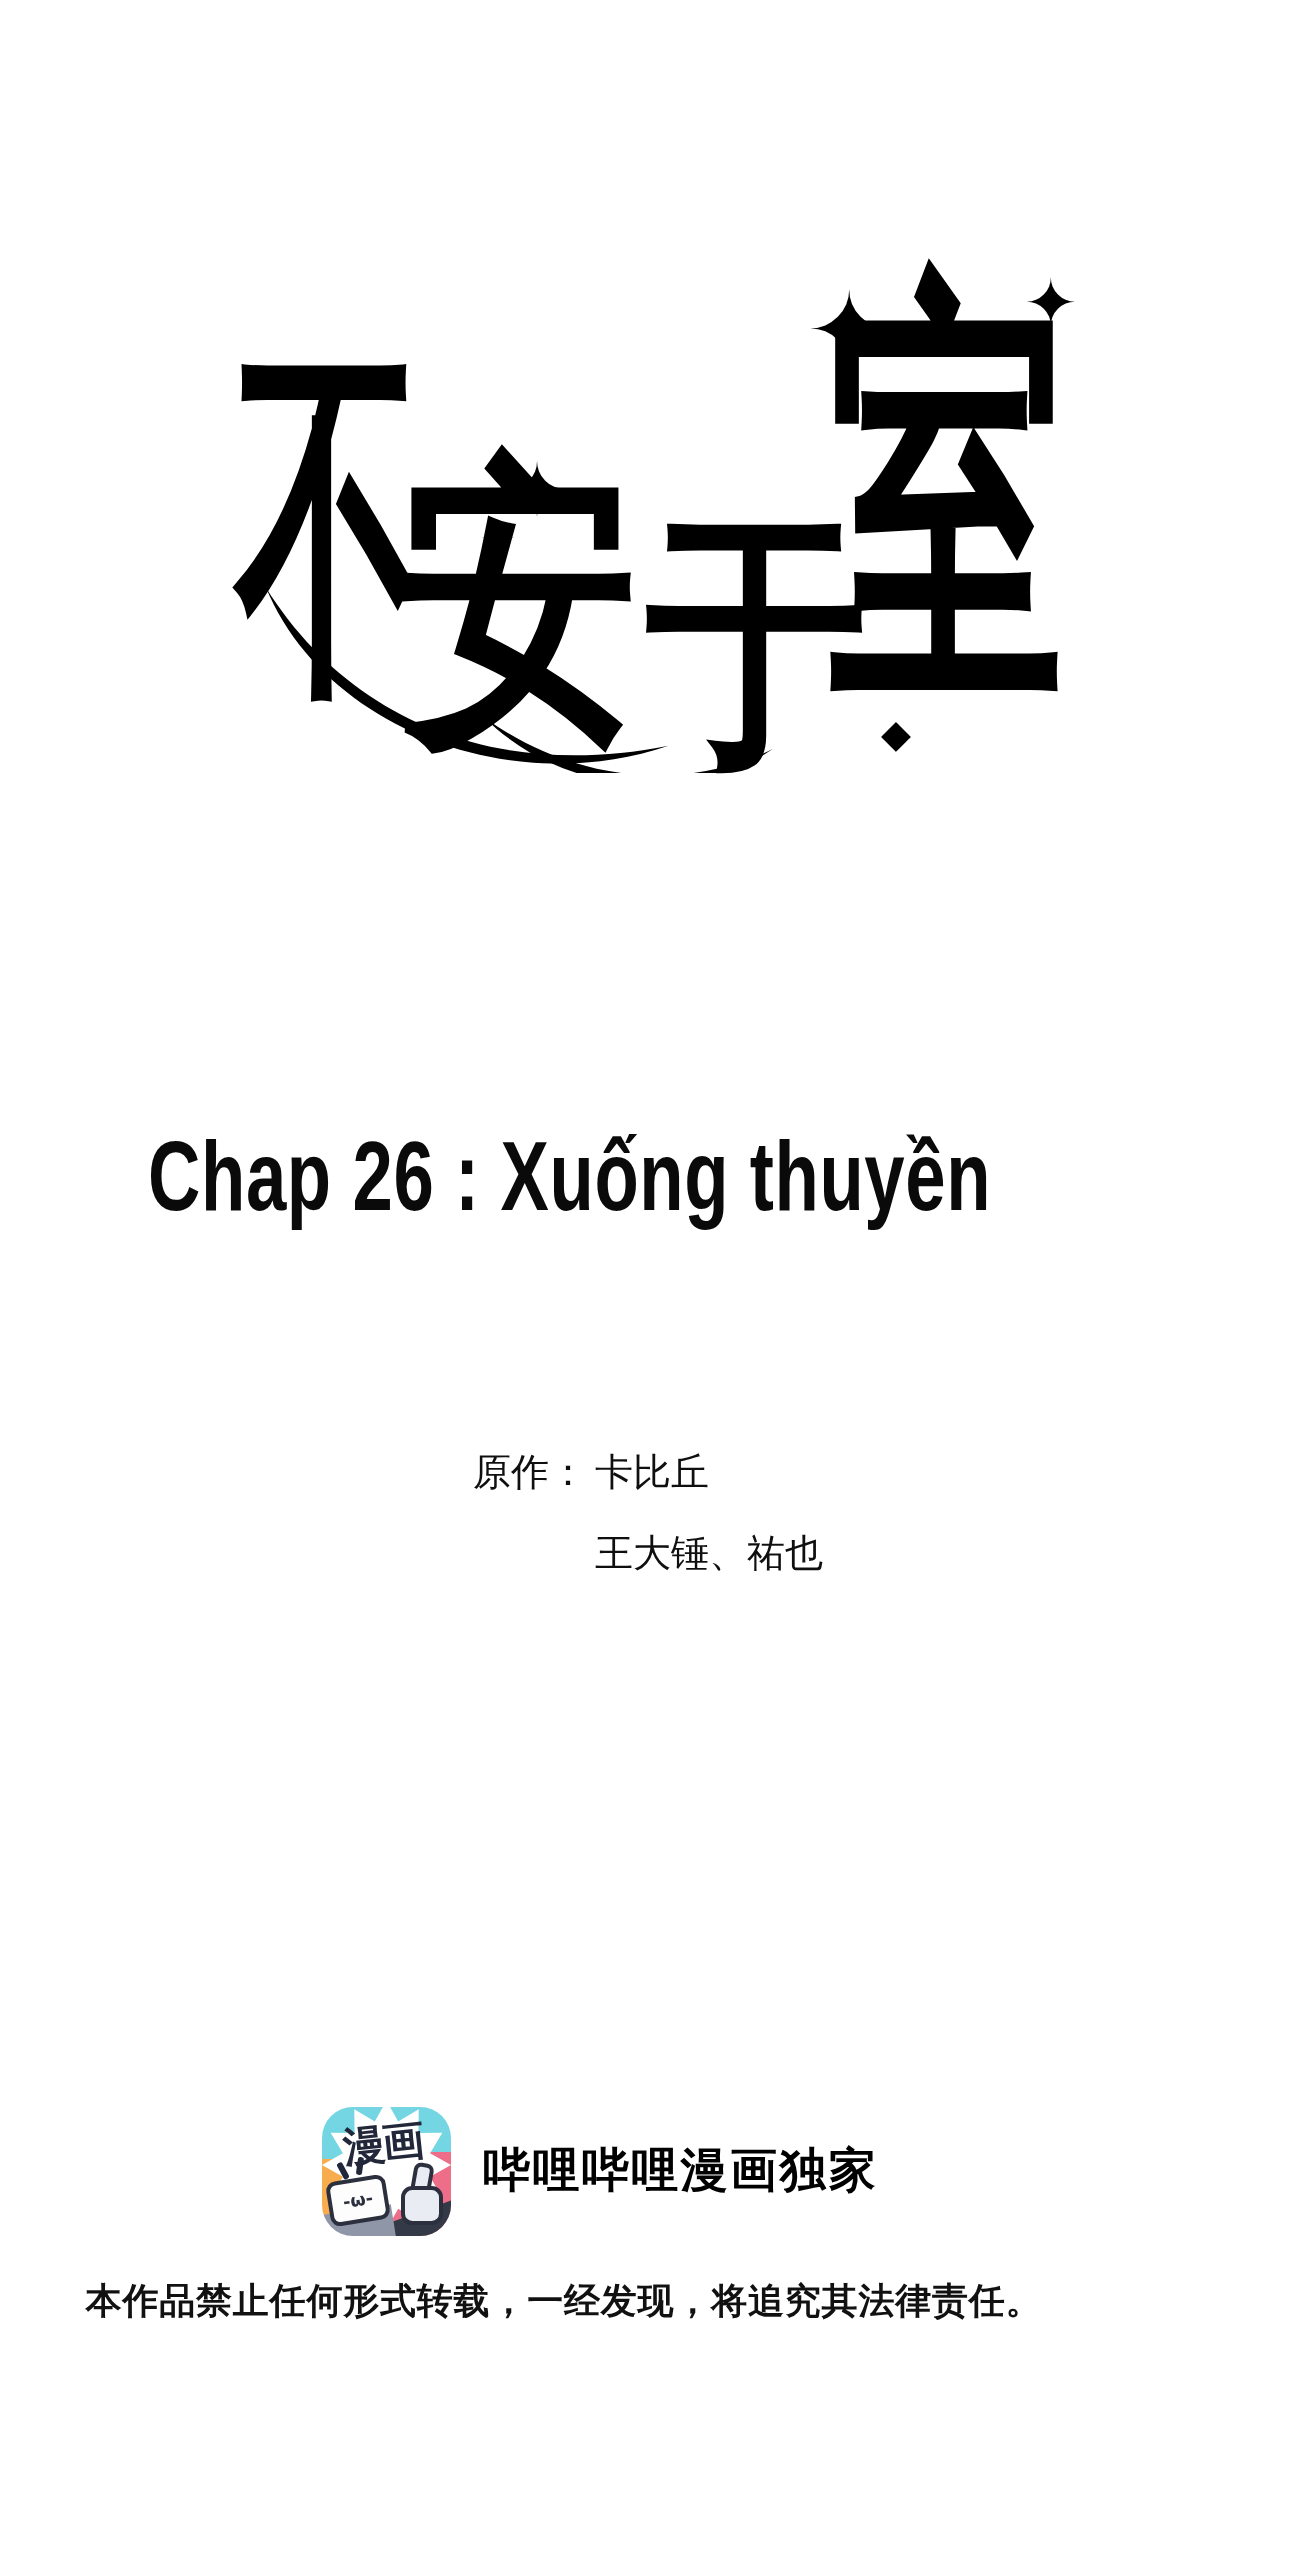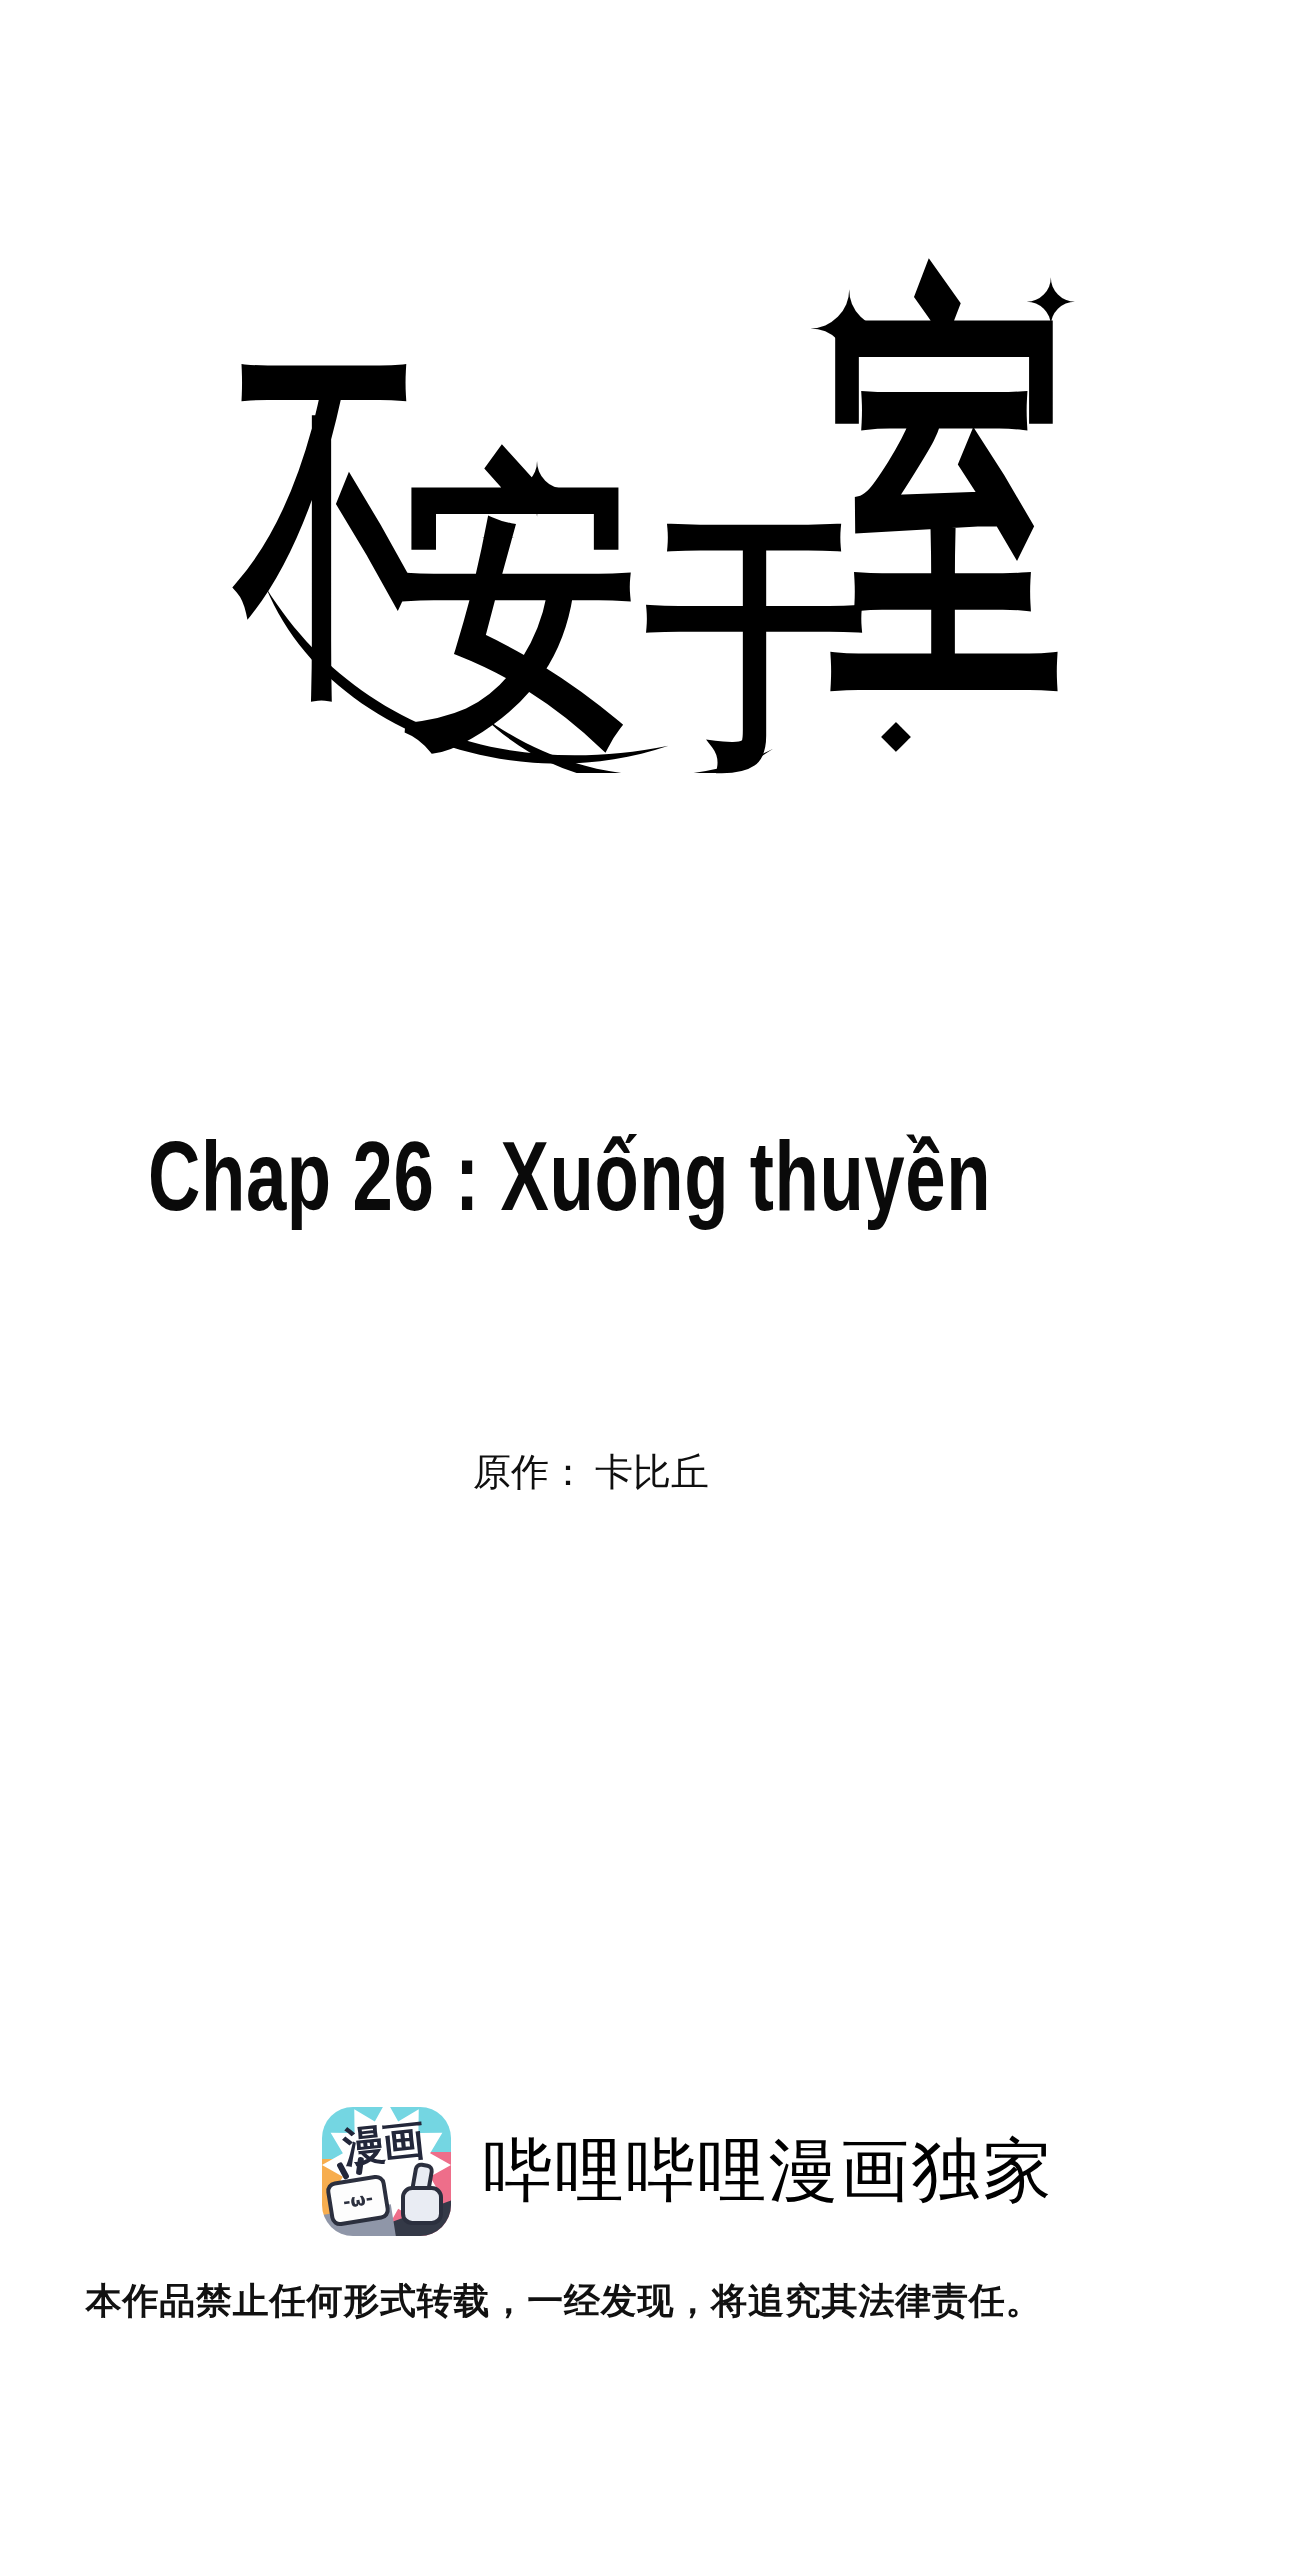--- a/index.html
+++ b/index.html
@@ -87,21 +87,21 @@
   .ic-ear1, .ic-ear2 { position: absolute; width: 5.6px; height: 17.7px; background: #23273a; border-radius: 2.4px; }
   .ic-ear1 { left: 17.7px; top: 55px; transform: rotate(-28deg); }
   .ic-ear2 { left: 35px; top: 50px; transform: rotate(8deg); }
   .ic-thumb { position: absolute; left: 90px; top: 56px; width: 12px; height: 27px; background: #e9ecf3; border: 4px solid #2b2f3e; border-radius: 7.2px; transform: rotate(10deg); }
   .ic-fist  { position: absolute; left: 79px;  top: 79px; width: 34px; height: 31px; background: #e9ecf3; border: 4px solid #2b2f3e; border-radius: 11.3px; }
   .ic-sleeve{ position: absolute; left: 68px;  top: 103px; width: 77px; height: 40px; background: #343947; transform: rotate(-20deg); }
 
   .publisher-name {
     position: absolute; left: 483px; top: 2136px;
     font-family: "DejaVu Serif", "Liberation Serif", serif;
-    font-weight: 400; font-size: 69px; line-height: 68px;
+    font-weight: 700; font-size: 47px; line-height: 68px;
     letter-spacing: 2.4px; color: #000; white-space: nowrap;
   }
 
   
   .disclaimer {
     position: absolute; left: 0; top: 2277px; width: 1128px;
     text-align: center;
     font-size: 36px; font-weight: 700; letter-spacing: 0.8px;
     color: #111; white-space: nowrap;
   }
@@ -127,20 +127,24 @@
 
 <div class="chapter-title-wrap">
   <span class="chapter-title">Chap 26 : Xuống thuyền</span>
 </div>
 
 <div class="credits">
   <div class="credit-row">
     <span class="credit-label">原作：</span>
     <span class="credit-value">卡比丘</span>
   </div>
+  <div class="credit-row">
+    <span class="credit-label"></span>
+    <span class="credit-value">王大锤、祐也</span>
+  </div>
 </div>
 
 <div class="bili-icon">
   <div class="ic-cyan"></div>
   <div class="ic-orange"></div>
   <div class="ic-pink"></div>
   <svg class="ic-burst" width="129" height="129" viewBox="0 0 160 160">
     <polygon fill="#ffffff" points="160,72 134,86.5 149,112 119.6,111.6 120,141.3 94.5,126.1 80,152 65.5,126.1 40,141.3 40.4,111.6 10.7,112 25.9,86.5 0,72 25.9,57.5 10.7,32 40.4,32.4 40,2.7 65.5,17.9 80,-8 94.5,17.9 120,2.7 119.6,32.4 149.3,32 134.1,57.5"></polygon>
   </svg>
   <span class="ic-text">漫画</span>

